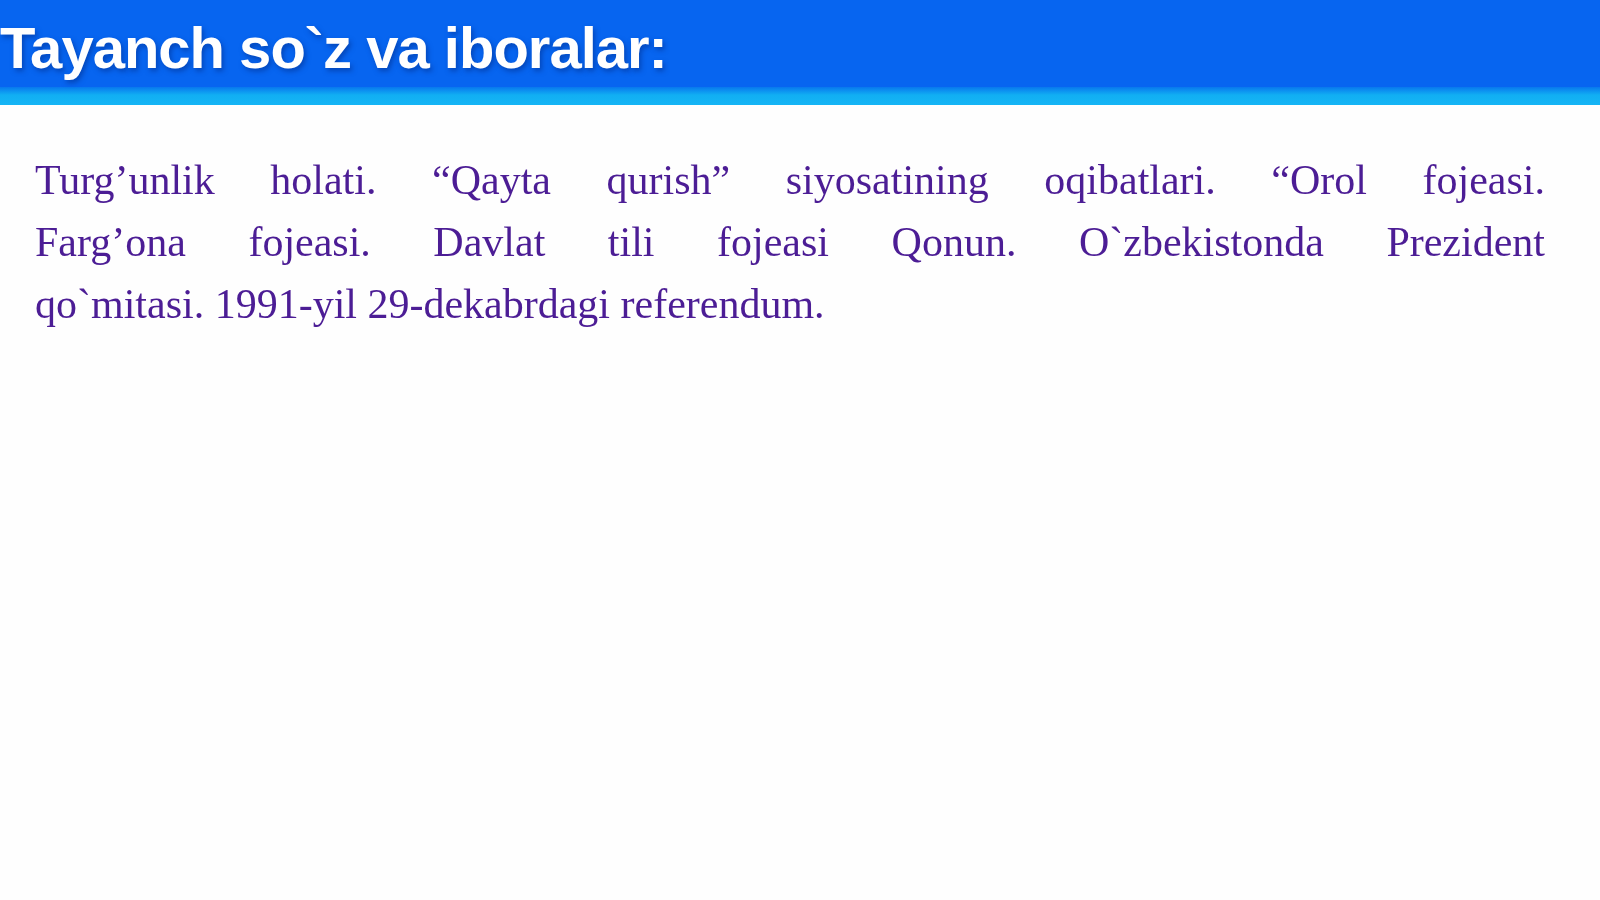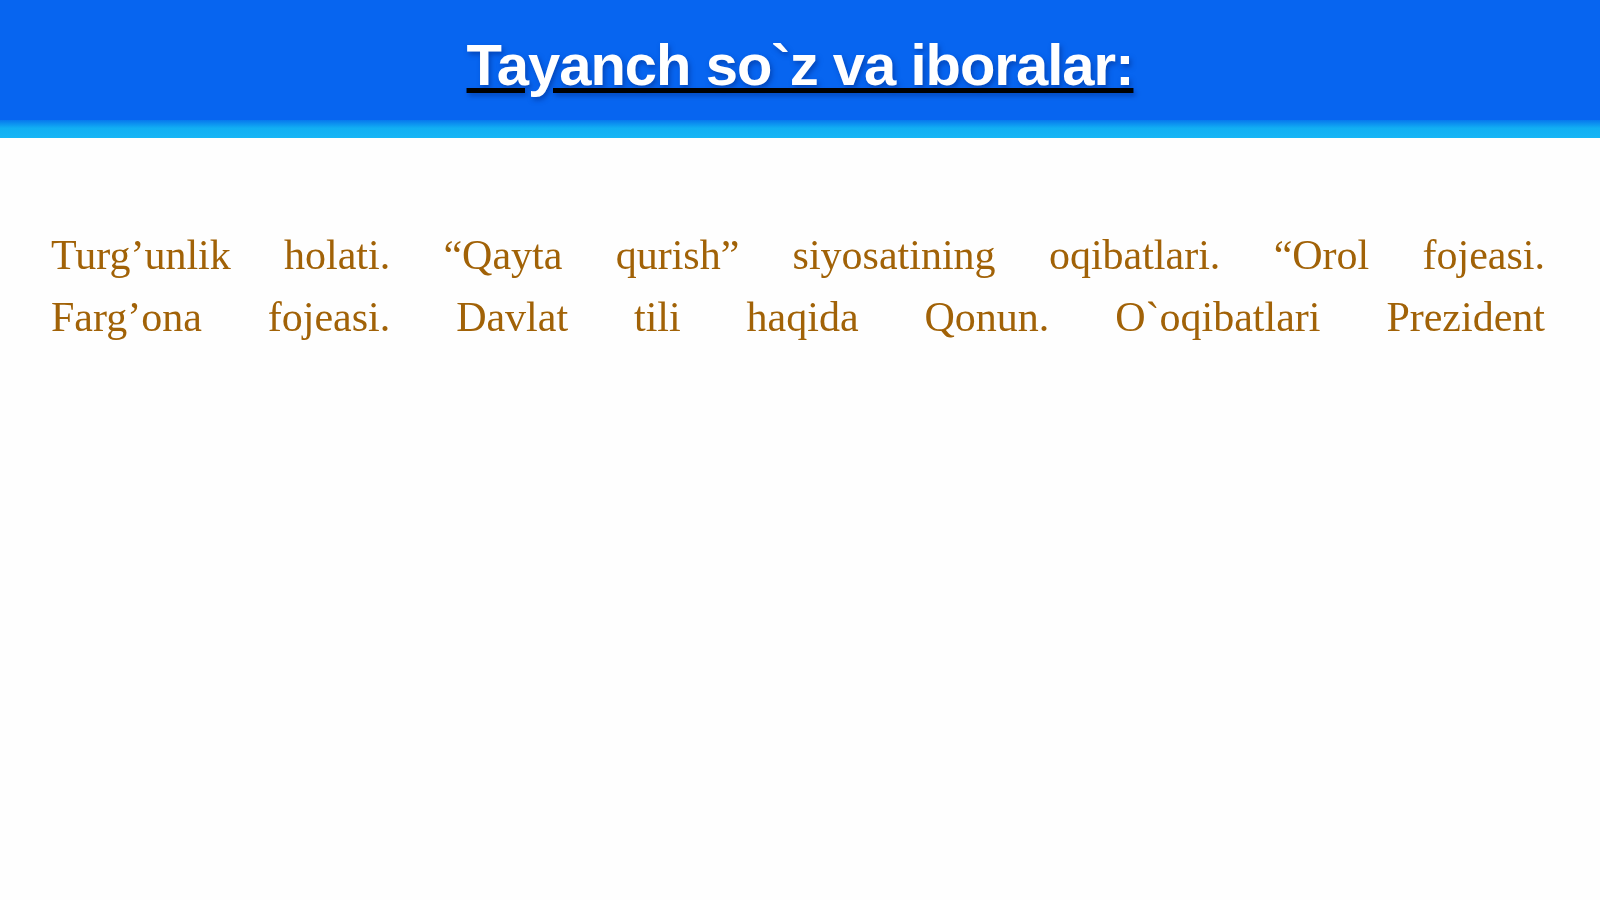--- a/index.html
+++ b/index.html
@@ -11,49 +11,47 @@
     position: relative;
     width: 1600px;
     height: 900px;
     background: #fefefe;
     overflow: hidden;
     font-family: "Liberation Serif", "DejaVu Serif", serif;
   }
   .header {
     position: relative;
     width: 100%;
-    height: 120px;
+    height: 87px;
     background: #0765f0;
     display: flex;
     align-items: center;
-    justify-content: center;
-    text-decoration: underline;
+    justify-content: flex-start;
   }
   .header-title {
     margin: 0;
     padding-top: 8px;
     color: #ffffff;
     font-family: "Liberation Sans", "DejaVu Sans", sans-serif;
     font-weight: 700;
     font-size: 58px;
     letter-spacing: -1px;
     text-shadow: 2px 3px 5px rgba(0, 40, 130, 0.5);
     white-space: nowrap;
   }
   .header-stripe {
     width: 100%;
     height: 18px;
     background: linear-gradient(180deg, #0878ee 0%, #11aff3 45%, #16b5f5 100%);
   }
   .body-text {
-    padding: 86px 55px 0 35px;
-    color: #a16207;
+    padding: 44px 55px 0 35px;
+    color: #4c1d95;
     font-size: 42px;
     line-height: 62px;
-    margin-left: 16px;
   }
   .body-line {
     text-align: justify;
     text-align-last: justify;
   }
   .body-line.last {
     text-align: left;
     text-align-last: left;
   }
 </style>
@@ -63,16 +61,17 @@
 <div class="slide">
 
   <div class="header">
     <h1 class="header-title">Tayanch so`z va iboralar:</h1>
   </div>
 
   <div class="header-stripe"></div>
 
   <div class="body-text">
     <div class="body-line">Turg’unlik holati. “Qayta qurish” siyosatining oqibatlari. “Orol fojeasi.</div>
-    <div class="body-line">Farg’ona fojeasi. Davlat tili haqida Qonun. O`oqibatlari Prezident</div>
+    <div class="body-line">Farg’ona fojeasi. Davlat tili fojeasi Qonun. O`zbekistonda Prezident</div>
+    <div class="body-line last">qo`mitasi. 1991-yil 29-dekabrdagi referendum.</div>
   </div>
 
 </div>
 
 </body></html>

